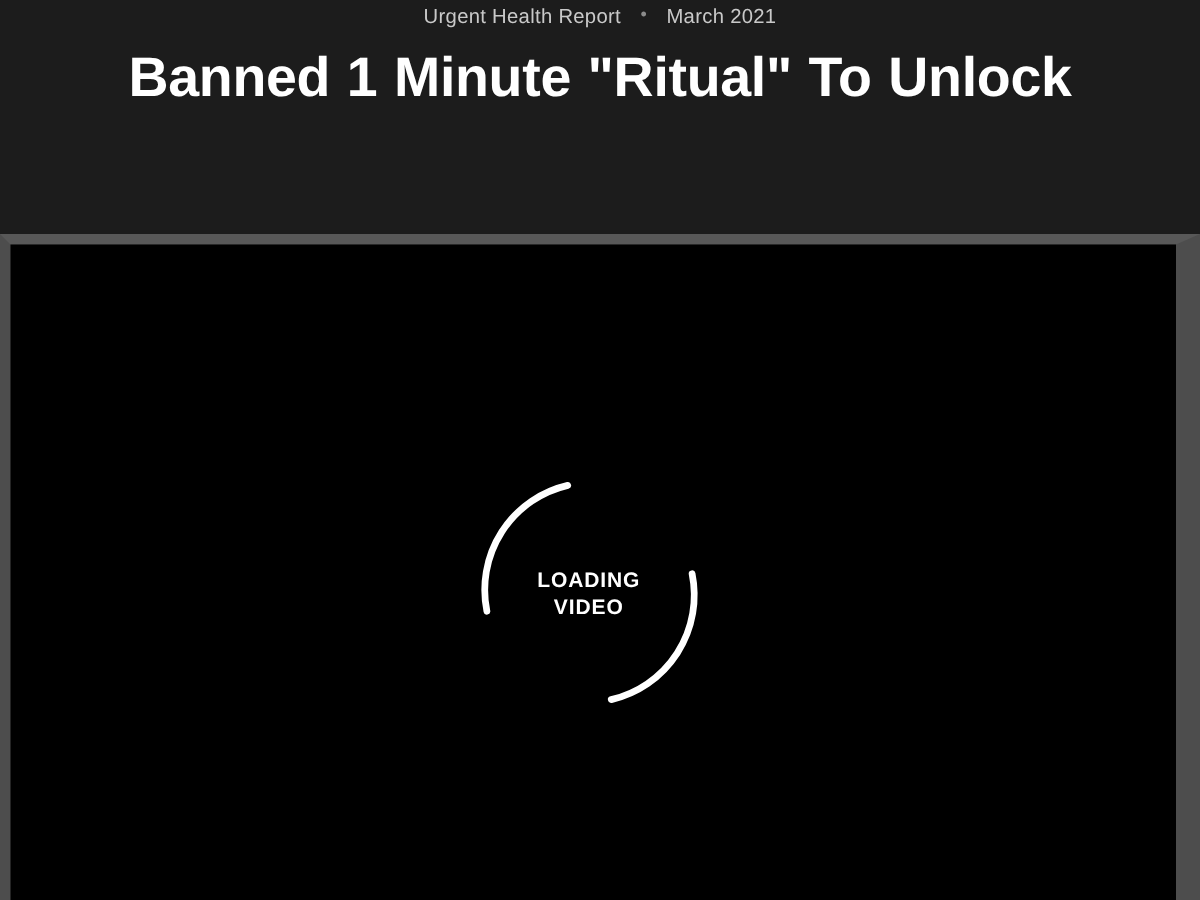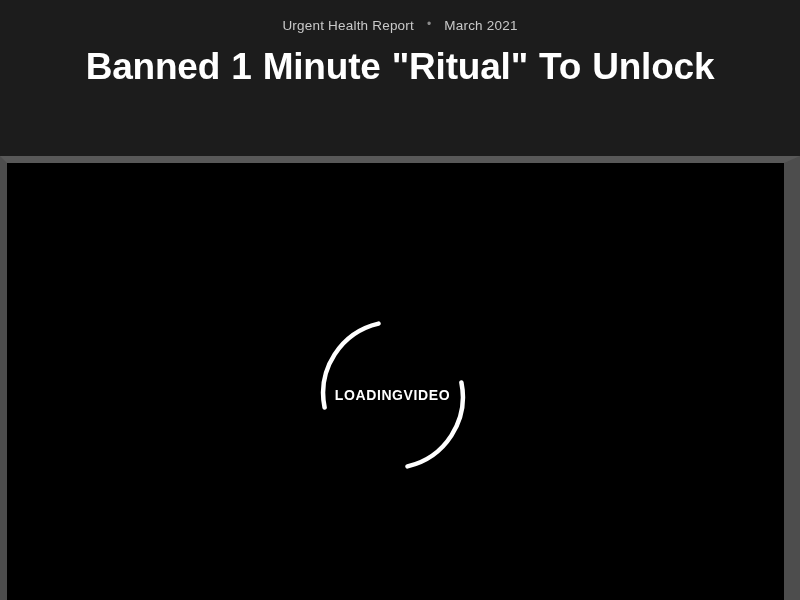--- a/index.html
+++ b/index.html
@@ -31,21 +31,20 @@
     width: 800px;
     height: 156px;
     background: #1c1c1c;
     box-sizing: border-box;
     padding: 0;
     text-align: center;
   }
 
   .eyebrow {
     margin: 0;
-    padding-top: 15px;
     font-size: 13.5px;
     line-height: 18px;
     color: #c9c9c9;
     font-weight: 400;
     letter-spacing: 0.2px;
     white-space: nowrap;
   }
   .eyebrow-sep {
     display: inline-block;
     margin: 0 9px;
@@ -107,21 +106,21 @@
     display: block;
   }
 
   .spinner-label {
     position: absolute;
     left: 0;
     top: 0;
     width: 150px;
     height: 150px;
     display: flex;
-    flex-direction: row;
+    flex-direction: column;
     align-items: center;
     justify-content: center;
     pointer-events: none;
   }
   .spinner-label span {
     display: block;
     color: #ffffff;
     font-size: 14px;
     line-height: 18px;
     font-weight: 700;

